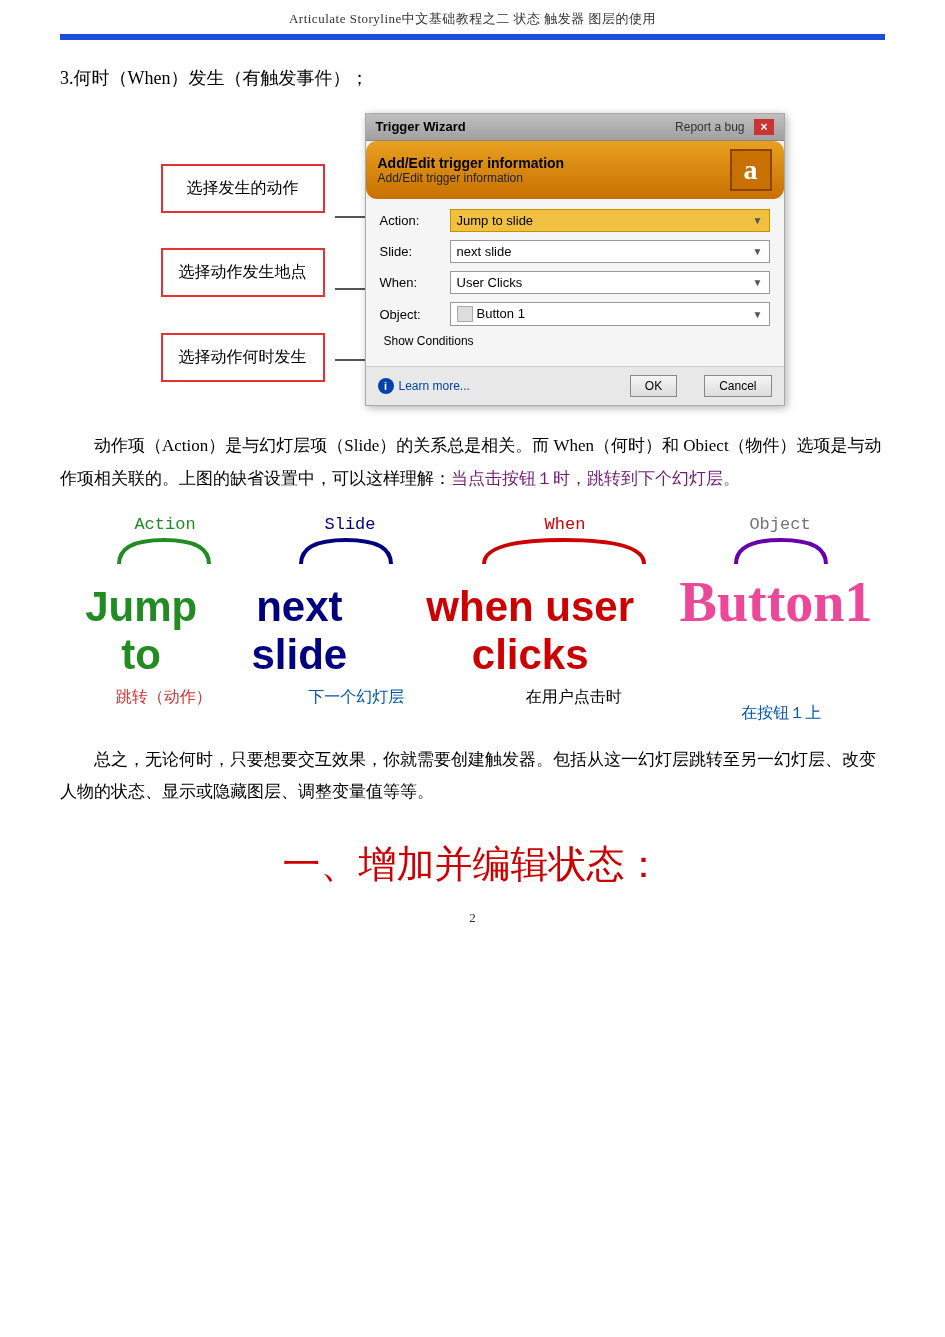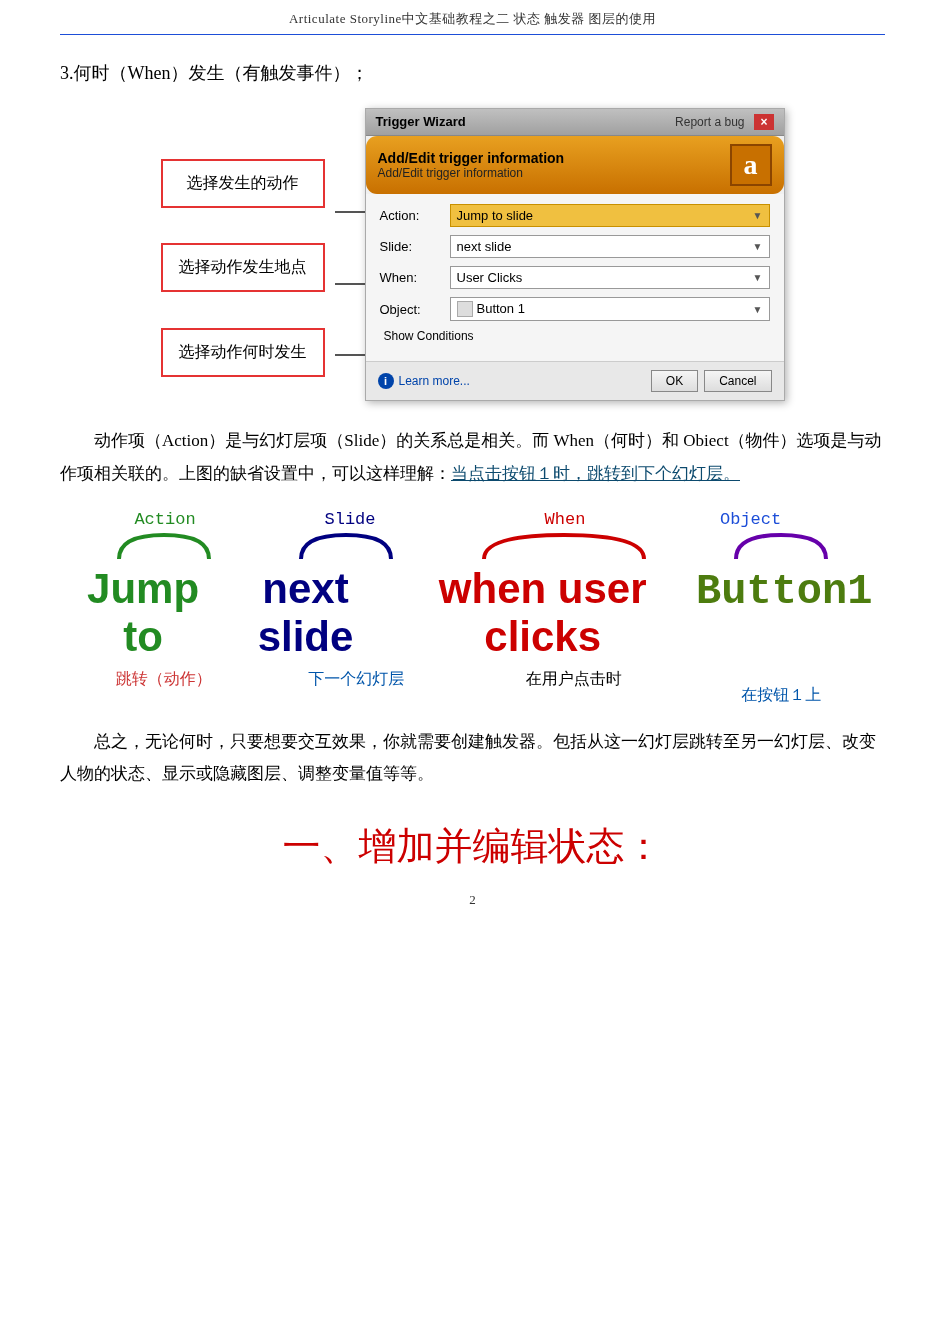--- a/index.html
+++ b/index.html
@@ -9,21 +9,21 @@
       color: #000000;
       width: 945px;
       min-height: 1337px;
     }
     .page-container {
       width: 945px;
       padding: 0 60px;
       position: relative;
     }
     .header-bar {
-      border-bottom: 1px solid #1d4ed8;
+      border-bottom: 6px solid #1d4ed8;
       text-align: center;
       padding: 10px 0 6px;
       font-size: 13px;
       color: #333;
       margin-bottom: 24px;
       letter-spacing: 0.5px;
     }
     .section-title {
       font-size: 18px;
       font-family: "SimSun", serif;
@@ -204,41 +204,41 @@
     .tw-buttons {
       display: flex;
       gap: 6px;
     }
     .tw-btn {
       padding: 3px 14px;
       border: 1px solid #888;
       background: linear-gradient(to bottom, #f5f5f5, #ddd);
       font-size: 12px;
       cursor: pointer;
+      margin-left: 21px;
     }
     .object-icon {
       width: 16px;
       height: 16px;
       border: 1px solid #aaa;
       background: #ddd;
       display: inline-block;
       margin-right: 4px;
       vertical-align: middle;
     }
     
     .body-text {
       font-size: 17px;
       line-height: 1.9;
       font-family: "SimSun", serif;
       margin-bottom: 16px;
       text-indent: 2em;
     }
     .link-text {
-      color: #0c4a6e;
-      text-decoration: underline;
+      color: #701a75;
     }
     .concept-label {
       font-size: 16px;
       font-family: "Courier New", monospace;
       text-align: center;
     }
     .concept-label.action { color: #228B22; width: 120px; }
     .concept-label.slide { color: #000080; width: 120px; }
     .concept-label.when { color: #cc0000; width: 200px; }
     .concept-label.object { color: #6600aa; width: 120px; }
@@ -382,21 +382,21 @@
   <div class="body-text">
     <span>动作项（Action）是与幻灯层项（Slide）的关系总是相关。而 When（何时）和 Obiect（物件）选项是与动作项相关联的。上图的缺省设置中，可以这样理解：</span><span class="link-text">当点击按钮１时，跳转到下个幻灯层。</span>
   </div>
 
   <div style="margin: 20px auto; text-align: center; width: 800px;">
 
     <div style="display: flex; justify-content: space-around; margin-bottom: 2px;">
       <span class="concept-label action" style="color:#228B22; font-family:'Courier New',monospace; font-size:17px; width:120px; text-align:center;">Action</span>
       <span class="concept-label slide" style="color:#000080; font-family:'Courier New',monospace; font-size:17px; width:120px; text-align:center;">Slide</span>
       <span class="concept-label when" style="color:#cc0000; font-family:'Courier New',monospace; font-size:17px; width:180px; text-align:center;">When</span>
-      <span class="concept-label object" style="color:#1d4ed8; font-family:'Courier New',monospace; font-size:17px; width:120px; text-align:left;">Object</span>
+      <span class="concept-label object" style="color:#737373; font-family:'Courier New',monospace; font-size:17px; width:120px; text-align:center;">Object</span>
     </div>
 
     <div style="display:flex; justify-content: space-around; margin-bottom: 4px;">
 
       <svg width="110" height="30">
         <path d="M10,28 Q10,4 55,4 Q100,4 100,28" fill="none" stroke="#228B22" stroke-width="4"></path>
       </svg>
 
       <svg width="110" height="30">
         <path d="M10,28 Q10,4 55,4 Q100,4 100,28" fill="none" stroke="#000080" stroke-width="4"></path>
@@ -408,21 +408,21 @@
 
       <svg width="110" height="30">
         <path d="M10,28 Q10,4 55,4 Q100,4 100,28" fill="none" stroke="#6600aa" stroke-width="4"></path>
       </svg>
     </div>
 
     <div style="display:flex; align-items:baseline; justify-content:center; gap:8px; margin-bottom: 8px;">
       <span style="font-size:42px; font-weight:bold; color:#228B22; font-family:Arial,sans-serif;">Jump to</span>
       <span style="font-size:42px; font-weight:bold; color:#000080; font-family:Arial,sans-serif;">next slide</span>
       <span style="font-size:42px; font-weight:bold; color:#cc0000; font-family:Arial,sans-serif;">when user clicks</span>
-      <span style="font-size:42px; font-weight:bold; color:#4d7c0f; font-family:Liberation Mono, monospace;">Button1</span>
+      <span style="font-size:56px; font-weight:bold; color:#ec4899; font-family:Liberation Serif, serif;">Button1</span>
     </div>
 
     <div style="display:flex; justify-content:space-around;">
       <span style="color:#cc3333; font-size:16px; font-family:'SimSun',serif; width:130px; text-align:center;">跳转（动作）</span>
       <span style="color:#0055aa; font-size:16px; font-family:'SimSun',serif; width:150px; text-align:center;">下一个幻灯层</span>
       <span style="color:#000; font-size:16px; font-family:'SimSun',serif; width:180px; text-align:center;">在用户点击时</span>
       <span style="color:#0055aa; font-size:16px; font-family:'SimSun',serif; width:130px; text-align:center;margin-top:16px;">在按钮１上</span>
     </div>
   </div>
 

